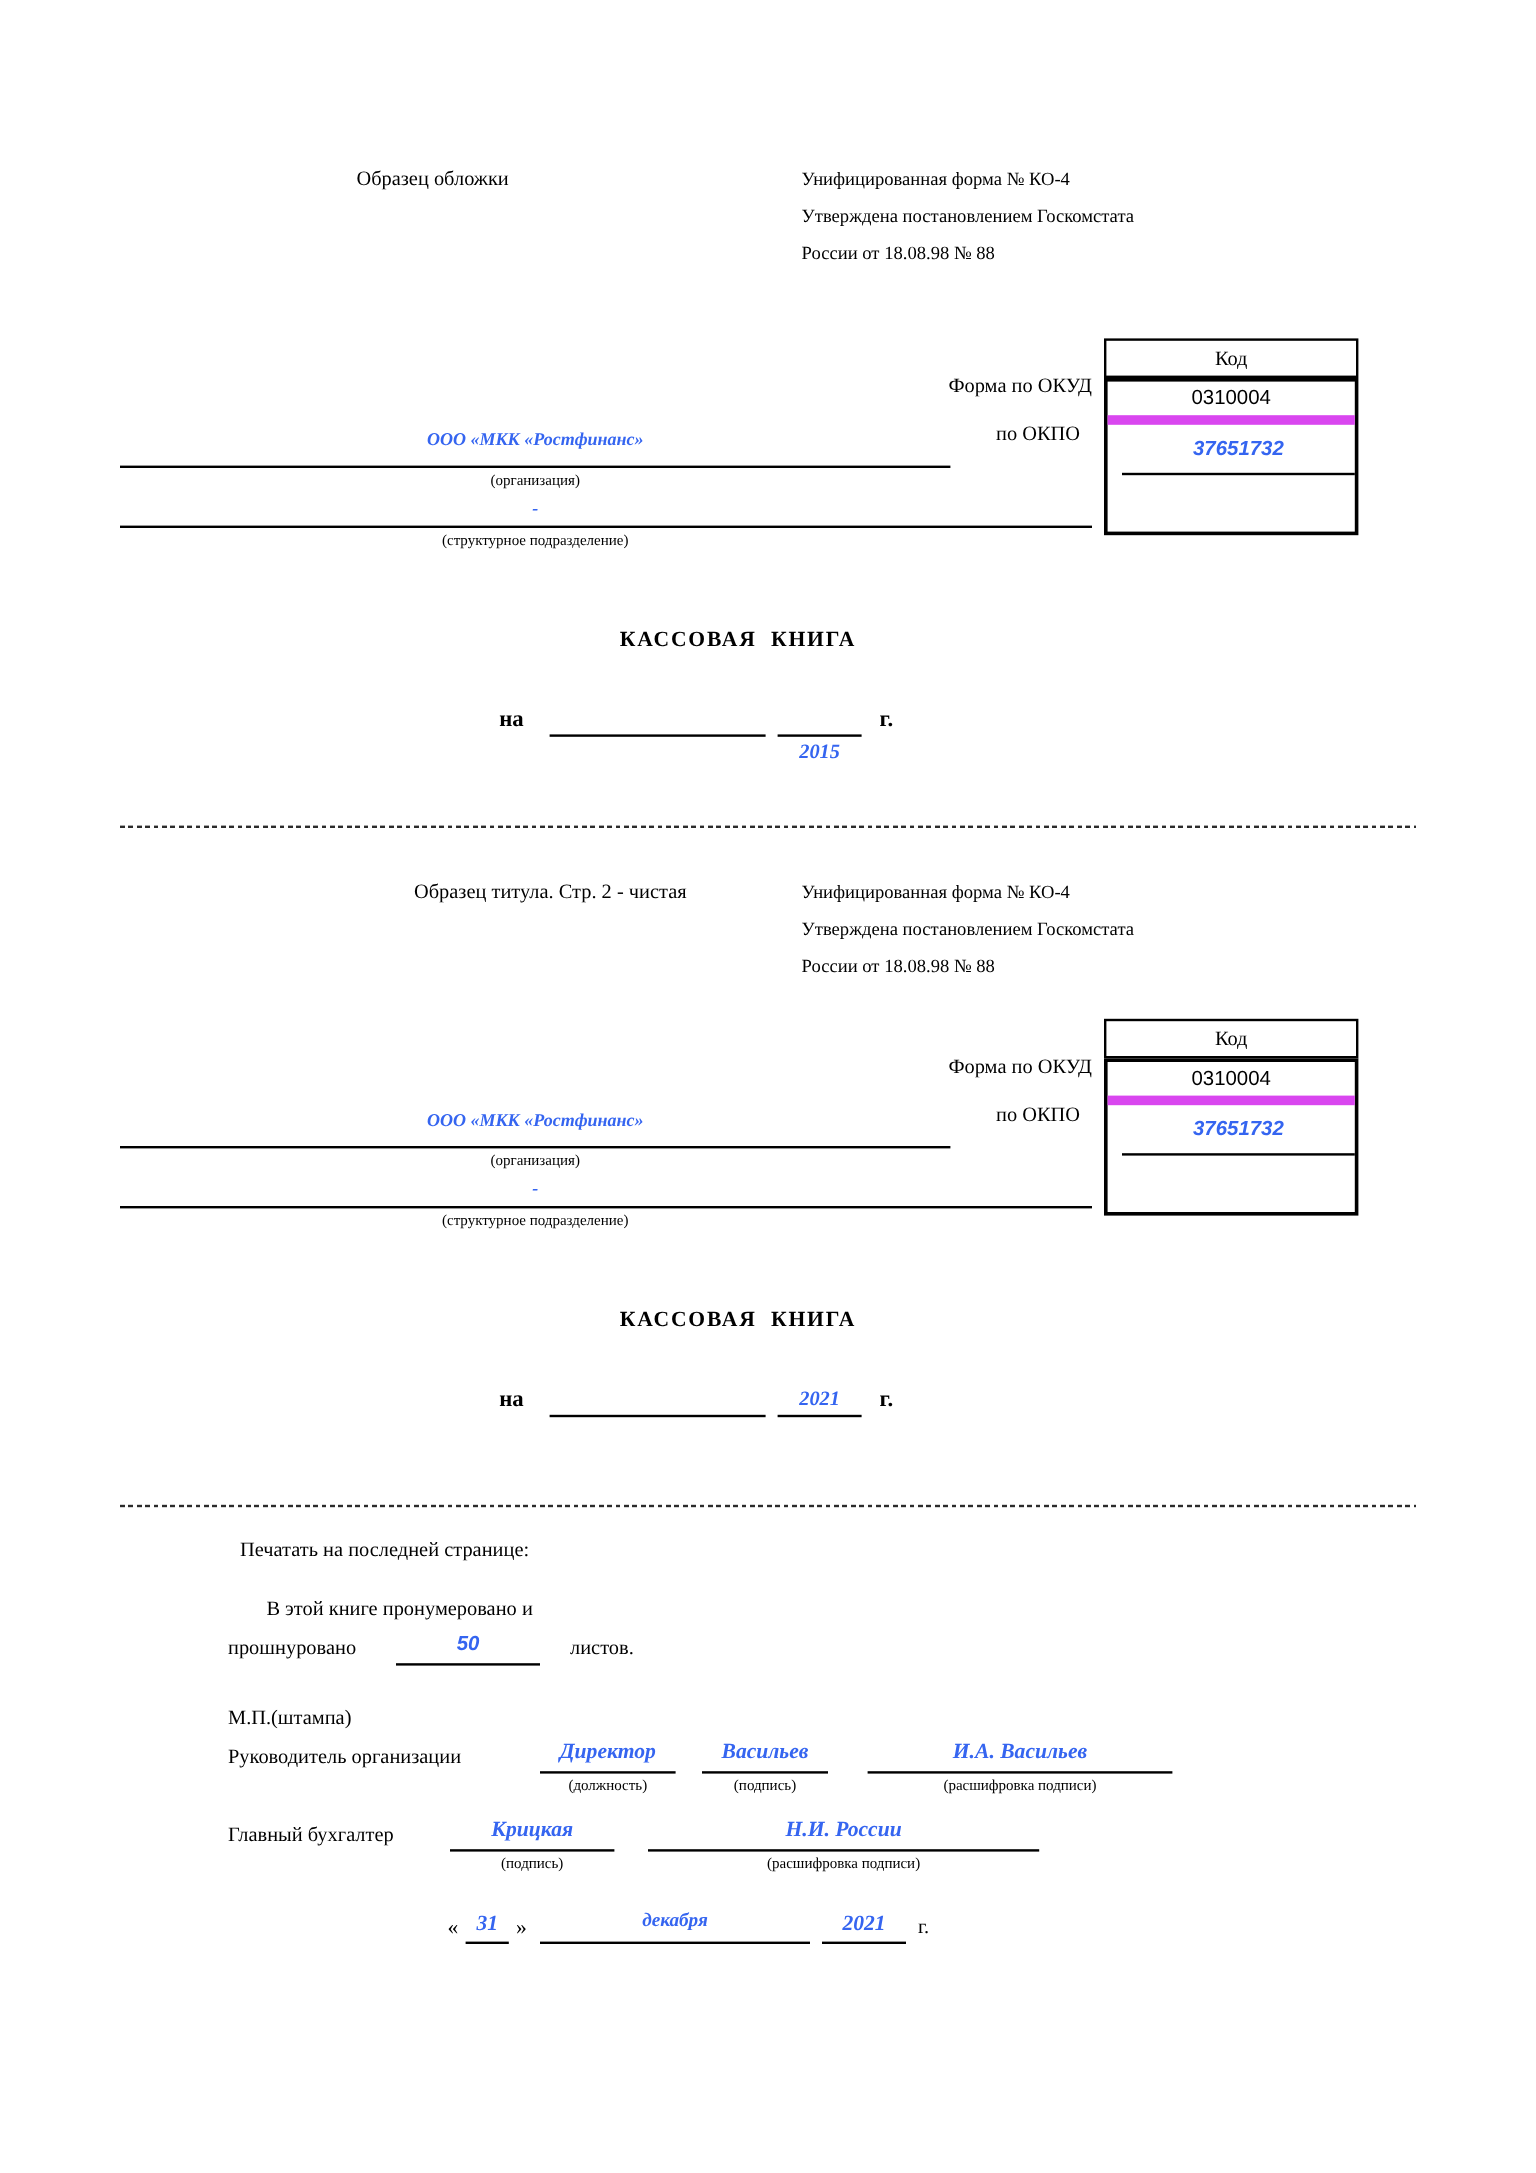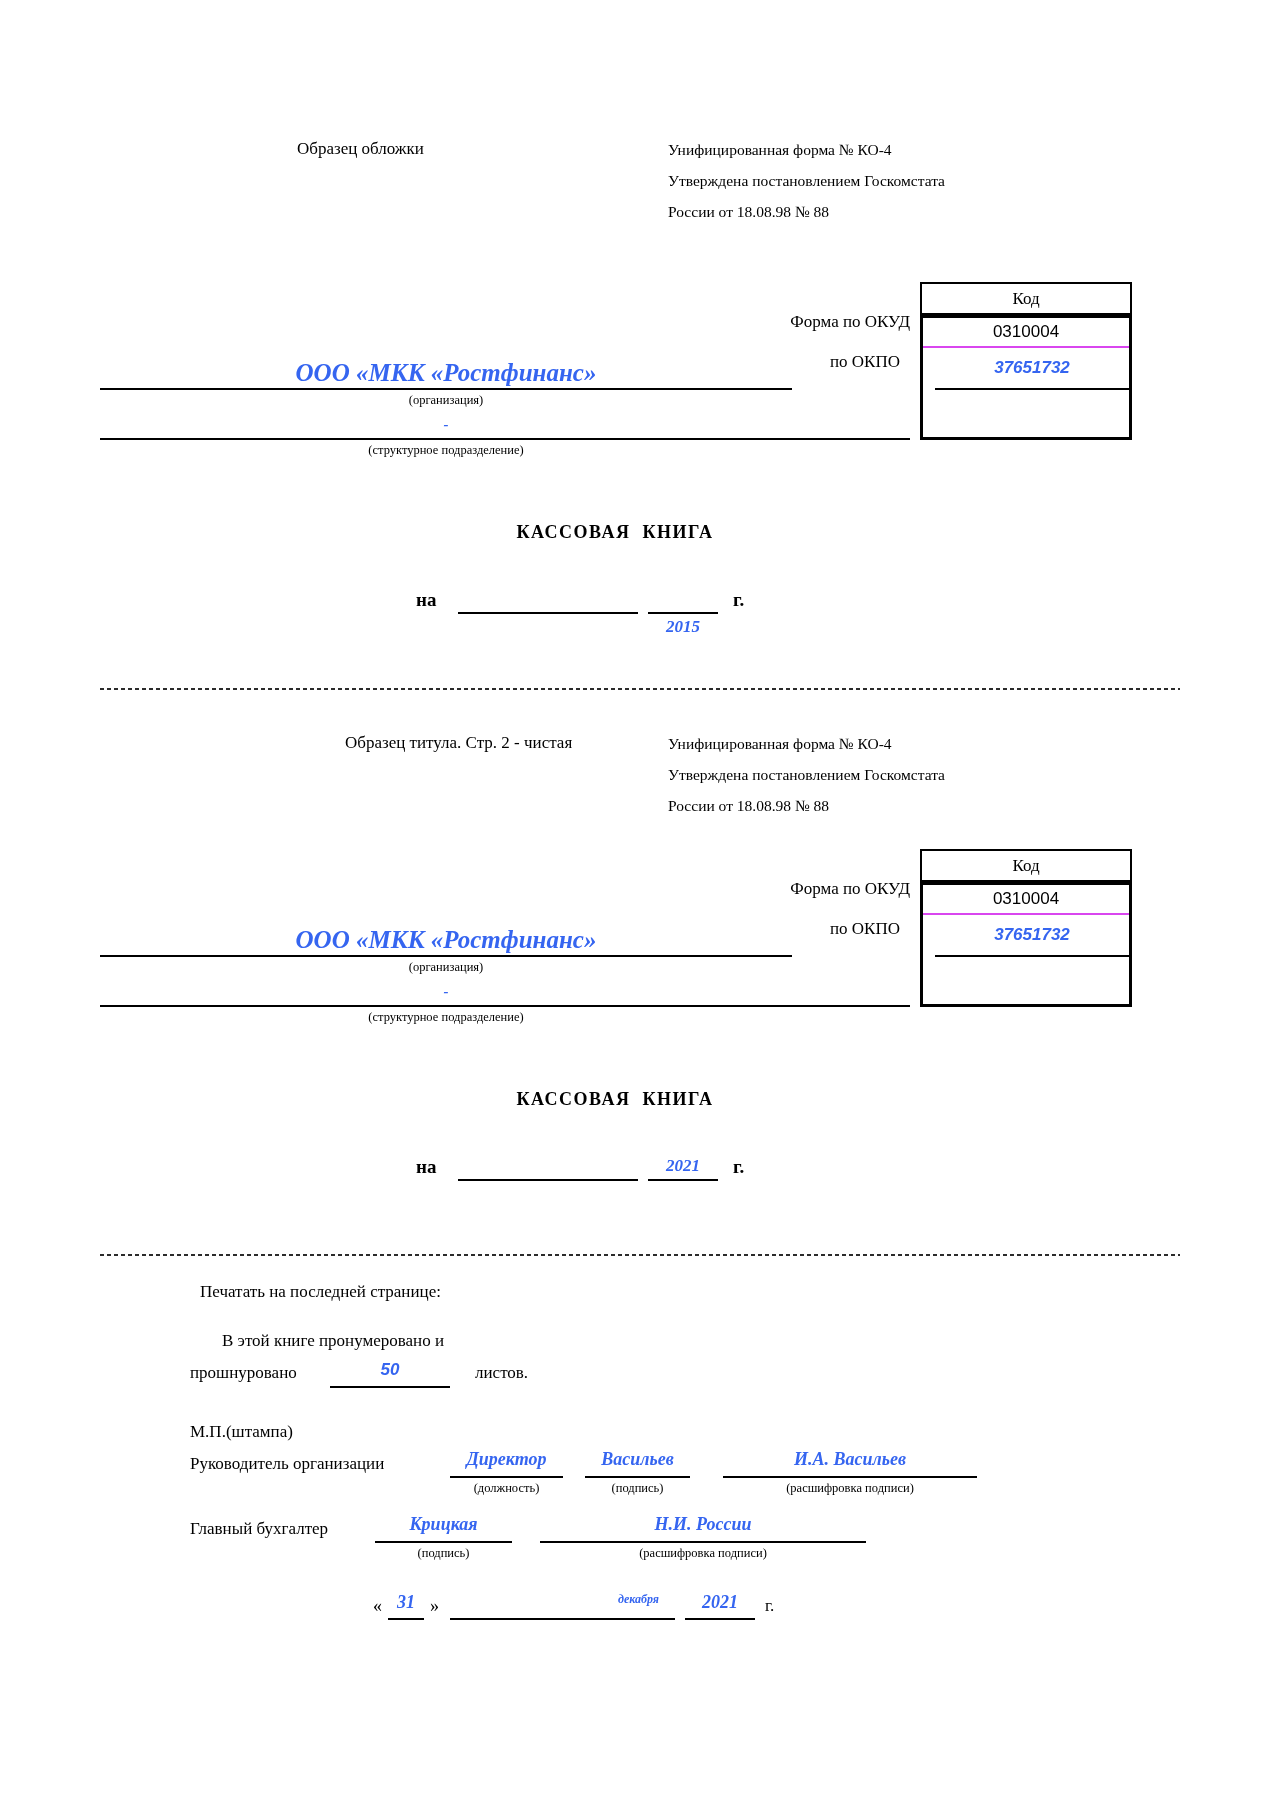--- a/index.html
+++ b/index.html
@@ -19,37 +19,37 @@
   .fill{color:var(--blue,#3565F0);font-weight:bold;font-style:italic;}
   .fill-sans{color:var(--blue,#3565F0);font-weight:bold;font-style:italic;font-family:"Liberation Sans",sans-serif;}
   .rule{height:2px;background:#000;}
   .dashed{
     height:2px;
     background:repeating-linear-gradient(90deg,#2b2b2b 0 4px,transparent 4px 7px);
   }
   .right-label{width:270px;text-align:right;font-size:17px;}
   .center{text-align:center;}
   .book-title{font-size:18px;font-weight:bold;letter-spacing:1.5px;text-align:center;white-space:pre;}
-  .org-value{font-size:25px;text-align:center;}
+  .org-value{font-size:15px;text-align:center;}
   
   .code-table{width:212px;}
   .code-head{
     border:2px solid #000;
     height:29px;
     text-align:center;
     font-size:17px;
     line-height:29px;
   }
   .code-box{border:3px solid #000;}
   .code-row{
     text-align:center;
     font-family:"Liberation Sans",sans-serif;
     font-size:17px;
   }
-  .code-row.okud{height:28px;line-height:28px;border-bottom:2px solid #d946ef;}
+  .code-row.okud{height:28px;line-height:28px;border-bottom:8px solid #d946ef;}
   .code-row.okpo{height:40px;line-height:40px;border-bottom:2px solid #000;margin-left:12px;}
   .code-row.empty{height:47px;}
   .year-prefix,.year-suffix{font-size:19px;font-weight:bold;}
   .slot-value{font-size:18px;text-align:center;}
 </style>
 </head>
 <body>
 
 <div class="page">
 
@@ -160,21 +160,21 @@
 
   <div class="abs slot-value fill" style="left:540px;width:326px;top:1514px;">Н.И. России</div>
   <div class="abs rule" style="left:540px;width:326px;top:1541px;"></div>
   <div class="abs caption" style="left:540px;width:326px;top:1546px;">(расшифровка подписи)</div>
 
   <div class="abs txt" style="left:373px;top:1595px;font-size:18px;">«</div>
   <div class="abs center fill" style="left:388px;width:36px;top:1592px;font-size:18px;">31</div>
   <div class="abs rule" style="left:388px;width:36px;top:1618px;"></div>
   <div class="abs txt" style="left:430px;top:1595px;font-size:18px;">»</div>
 
-  <div class="abs center fill" style="left:434px;width:225px;top:1592px;font-size:12px;text-align:right;">декабря</div>
+  <div class="abs center fill" style="left:450px;width:225px;top:1592px;font-size:16px;">декабря</div>
   <div class="abs rule" style="left:450px;width:225px;top:1618px;"></div>
 
   <div class="abs center fill" style="left:685px;width:70px;top:1592px;font-size:18px;">2021</div>
   <div class="abs rule" style="left:685px;width:70px;top:1618px;"></div>
 
   <div class="abs txt" style="left:765px;top:1595px;">г.</div>
 
 </div>
 
 </body></html>

